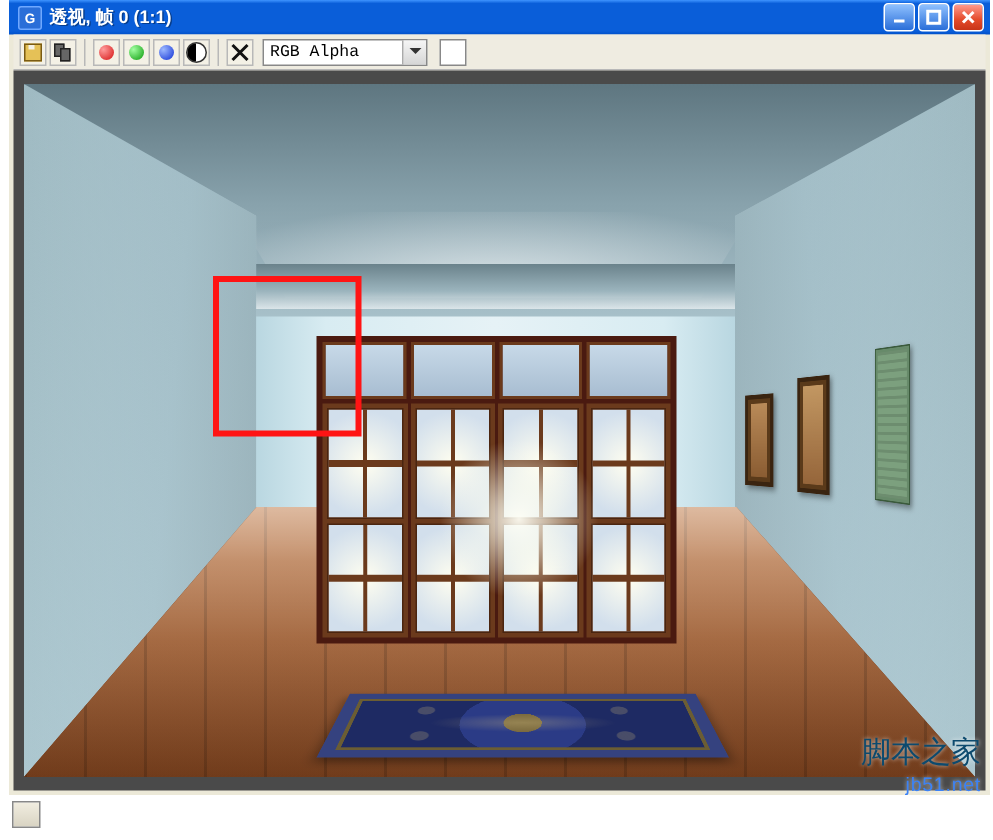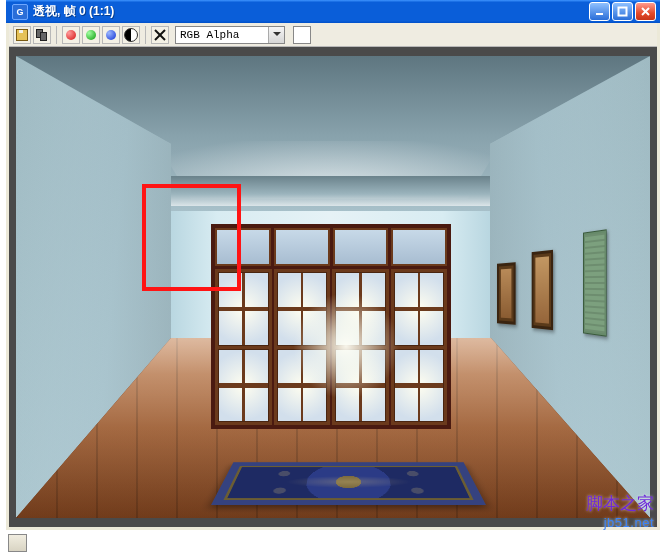--- a/index.html
+++ b/index.html
@@ -344,22 +344,22 @@
   
   .watermark {
     position: absolute;
     right: 8px;
     bottom: 28px;
     text-align: right;
     line-height: 1.3;
     pointer-events: none;
   }
   .watermark .cn {
-    font-size: 17px;
-    color: #6d28d9;
+    font-size: 20px;
+    color: #0c4a6e;
     font-family: "Microsoft YaHei", "SimHei", sans-serif;
     text-shadow: 0 0 3px rgba(255,255,255,0.7);
   }
   .watermark .url {
     font-size: 13px;
     color: #3b82f6;
     font-family: Arial, sans-serif;
     letter-spacing: 0.5px;
     text-shadow: 0 0 3px rgba(255,255,255,0.7);
   }

